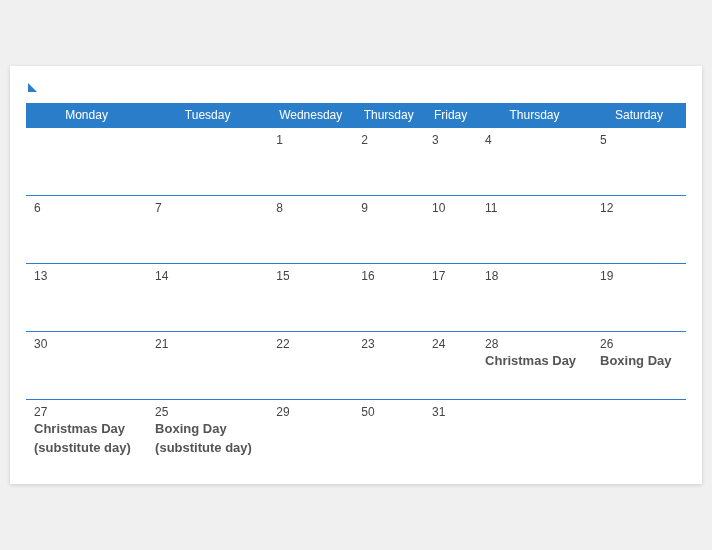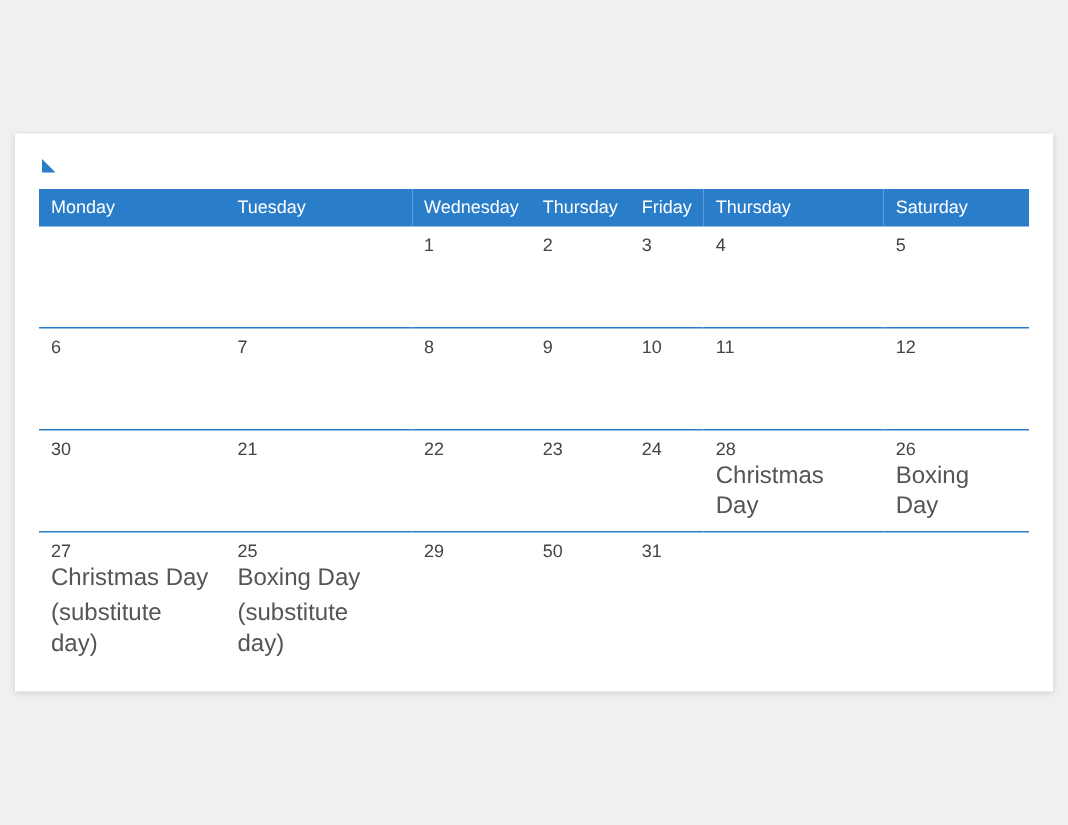--- a/index.html
+++ b/index.html
@@ -39,21 +39,21 @@
       width: 100%;
       border-collapse: collapse;
     }
     .calendar-table thead tr {
       background: #2a7dc9;
     }
     .calendar-table thead th {
       color: white;
       font-size: 12px;
       font-weight: normal;
-      text-align: left;
+      text-align: center;
       padding: 5px 8px;
       border: none;
     }
     .calendar-table tbody tr {
       border-top: 1.5px solid #2a7dc9;
     }
     .calendar-table tbody td {
       vertical-align: top;
       padding: 5px 8px;
       height: 68px;
@@ -62,24 +62,25 @@
       border: none;
       background: white;
     }
     .day-number {
       display: block;
       font-size: 12px;
       color: #444;
     }
     .event-label {
       display: block;
-      font-size: 16px;
+      font-size: 13px;
       color: #555;
       margin-top: 2px;
       line-height: 1.3;
+      font-weight: bold;
     }
     .empty-cell {
       background: #f7f7f7;
     }
     
     .logo-block {
       display: flex;
       flex-direction: column;
       line-height: 1.1;
     }
@@ -176,20 +177,43 @@
           </td>
           <td>
             <span class="day-number">11</span>
           </td>
           <td>
             <span class="day-number">12</span>
           </td>
         </tr>
         <tr>
           <td>
+            <span class="day-number">13</span>
+          </td>
+          <td>
+            <span class="day-number">14</span>
+          </td>
+          <td>
+            <span class="day-number">15</span>
+          </td>
+          <td>
+            <span class="day-number">16</span>
+          </td>
+          <td>
+            <span class="day-number">17</span>
+          </td>
+          <td>
+            <span class="day-number">18</span>
+          </td>
+          <td>
+            <span class="day-number">19</span>
+          </td>
+        </tr>
+        <tr>
+          <td>
             <span class="day-number">30</span>
           </td>
           <td>
             <span class="day-number">21</span>
           </td>
           <td>
             <span class="day-number">22</span>
           </td>
           <td>
             <span class="day-number">23</span>

